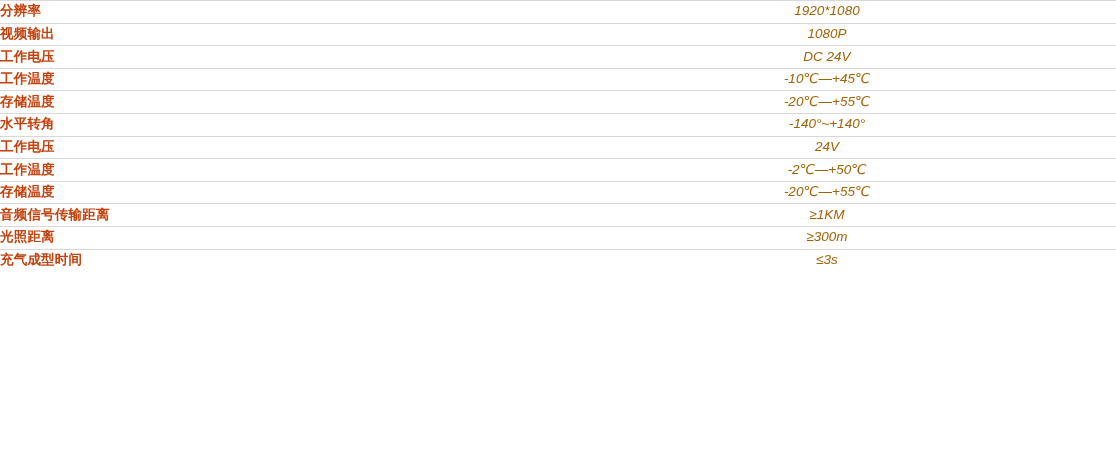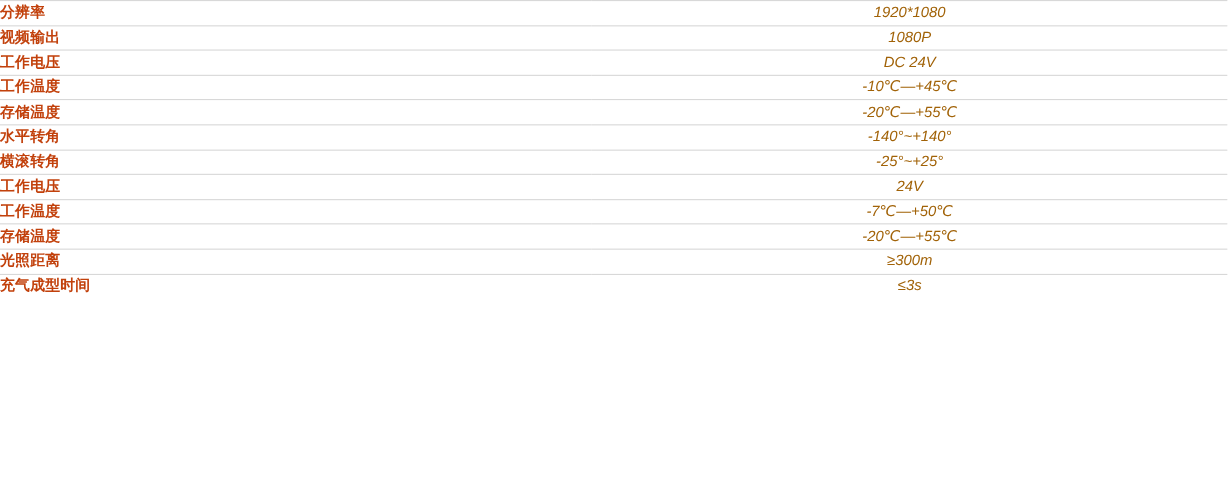--- a/index.html
+++ b/index.html
@@ -71,34 +71,34 @@
     </tr>
     <tr>
       <td class="col-label">存储温度</td>
       <td class="col-value">-20℃—+55℃</td>
     </tr>
     <tr>
       <td class="col-label">水平转角</td>
       <td class="col-value">-140°~+140°</td>
     </tr>
     <tr>
-      <td class="col-label">横滚转角</td>
-      <td class="col-value">-25°~+25°</td>
-    </tr>
-    <tr>
       <td class="col-label">工作电压</td>
       <td class="col-value">24V</td>
     </tr>
     <tr>
       <td class="col-label">工作温度</td>
-      <td class="col-value">-7℃—+50℃</td>
+      <td class="col-value">-2℃—+50℃</td>
     </tr>
     <tr>
       <td class="col-label">存储温度</td>
       <td class="col-value">-20℃—+55℃</td>
+    </tr>
+    <tr>
+      <td class="col-label">音频信号传输距离</td>
+      <td class="col-value">≥1KM</td>
     </tr>
     <tr>
       <td class="col-label">光照距离</td>
       <td class="col-value">≥300m</td>
     </tr>
     <tr>
       <td class="col-label">充气成型时间</td>
       <td class="col-value">≤3s</td>
     </tr>
   </tbody>

